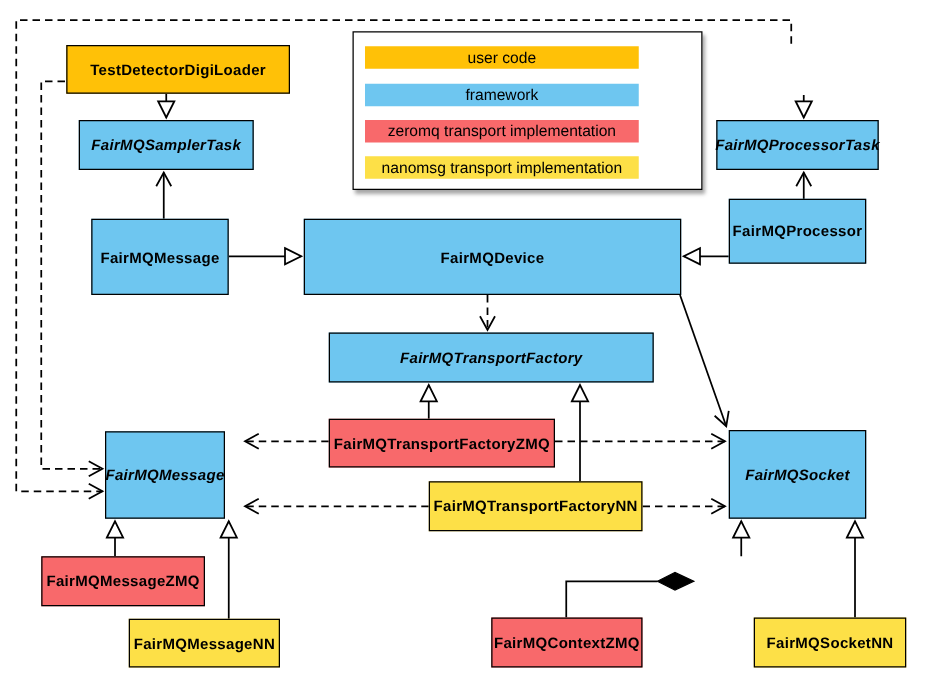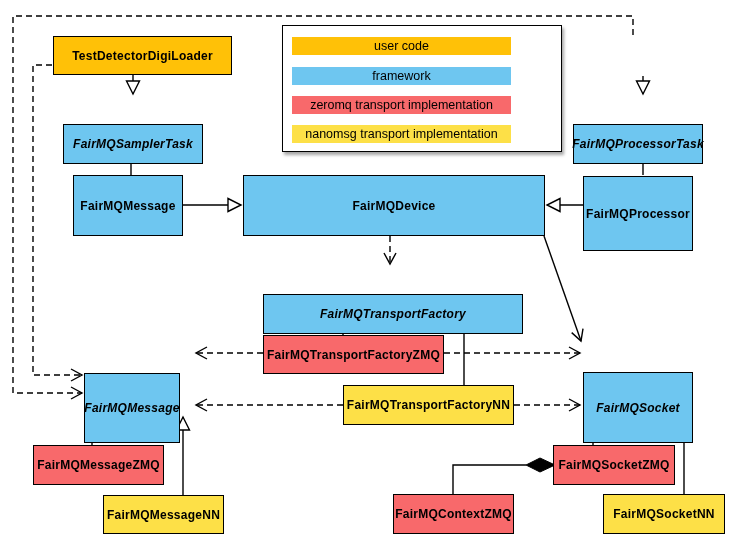--- a/index.html
+++ b/index.html
@@ -6,21 +6,21 @@
   .stage{
     position:relative;width:748px;height:549px;background:#ffffff;overflow:hidden;
     font-family:"Liberation Sans","DejaVu Sans",sans-serif;
   }
   .edges{position:absolute;left:0;top:0;}
   .node{
     position:absolute;box-sizing:border-box;border:1.5px solid #000;
     display:flex;align-items:center;justify-content:center;text-align:center;
     font-weight:bold;font-size:12px;letter-spacing:0.25px;color:#000;white-space:nowrap;
   }
-  .node.abstract{font-style:italic;margin-top:28px;}
+  .node.abstract{font-style:italic;}
   .cat-user{background:#FFC107;}
   .cat-framework{background:#6EC6F0;}
   .cat-zeromq{background:#F8696B;}
   .cat-nanomsg{background:#fde047;}
   .legend{
     position:absolute;left:282px;top:25px;width:280px;height:127px;box-sizing:border-box;
     background:#fff;border:1.5px solid #000;box-shadow:2px 3px 3px rgba(0,0,0,0.35);
   }
   .legend-bar{
     position:absolute;left:9px;width:219px;height:18px;
@@ -69,28 +69,27 @@
     </g>
     <polygon points="526,465 540,458 555,465 540,472" fill="#000000" stroke="#000000"></polygon>
   </svg>
 
   <div class="node cat-user" style="left:53px;top:36px;width:179px;height:39px">TestDetectorDigiLoader</div>
 
   <div class="node cat-framework abstract" style="left:63px;top:96px;width:140px;height:40px">FairMQSamplerTask</div>
   <div class="node cat-framework abstract" style="left:573px;top:96px;width:130px;height:40px">FairMQProcessorTask</div>
   <div class="node cat-framework" style="left:73px;top:175px;width:110px;height:61px">FairMQMessage</div>
   <div class="node cat-framework" style="left:243px;top:175px;width:302px;height:61px">FairMQDevice</div>
-  <div class="node cat-framework" style="left:583px;top:176px;width:110px;height:75px">FairMQProcessor</div>
+  <div class="node cat-framework" style="left:583px;top:159px;width:110px;height:52px">FairMQProcessor</div>
   <div class="node cat-framework abstract" style="left:263px;top:266px;width:260px;height:40px">FairMQTransportFactory</div>
   <div class="node cat-framework abstract" style="left:84px;top:345px;width:96px;height:70px">FairMQMessage</div>
   <div class="node cat-framework abstract" style="left:583px;top:344px;width:110px;height:71px">FairMQSocket</div>
 
   <div class="node cat-zeromq" style="left:263px;top:335px;width:181px;height:39px">FairMQTransportFactoryZMQ</div>
   <div class="node cat-zeromq" style="left:33px;top:445px;width:131px;height:40px">FairMQMessageZMQ</div>
-  <div class="node cat-zeromq" style="left:553px;top:445px;width:122px;height:40px">FairMQSocketZMQ</div>
   <div class="node cat-zeromq" style="left:393px;top:494px;width:121px;height:40px">FairMQContextZMQ</div>
 
   <div class="node cat-nanomsg" style="left:343px;top:385px;width:171px;height:40px">FairMQTransportFactoryNN</div>
   <div class="node cat-nanomsg" style="left:103px;top:495px;width:121px;height:39px">FairMQMessageNN</div>
   <div class="node cat-nanomsg" style="left:603px;top:494px;width:122px;height:40px">FairMQSocketNN</div>
 
   <div class="legend">
     <div class="legend-bar cat-user" style="top:11px">user code</div>
     <div class="legend-bar cat-framework" style="top:41px">framework</div>
     <div class="legend-bar cat-zeromq" style="top:70px">zeromq transport implementation</div>

